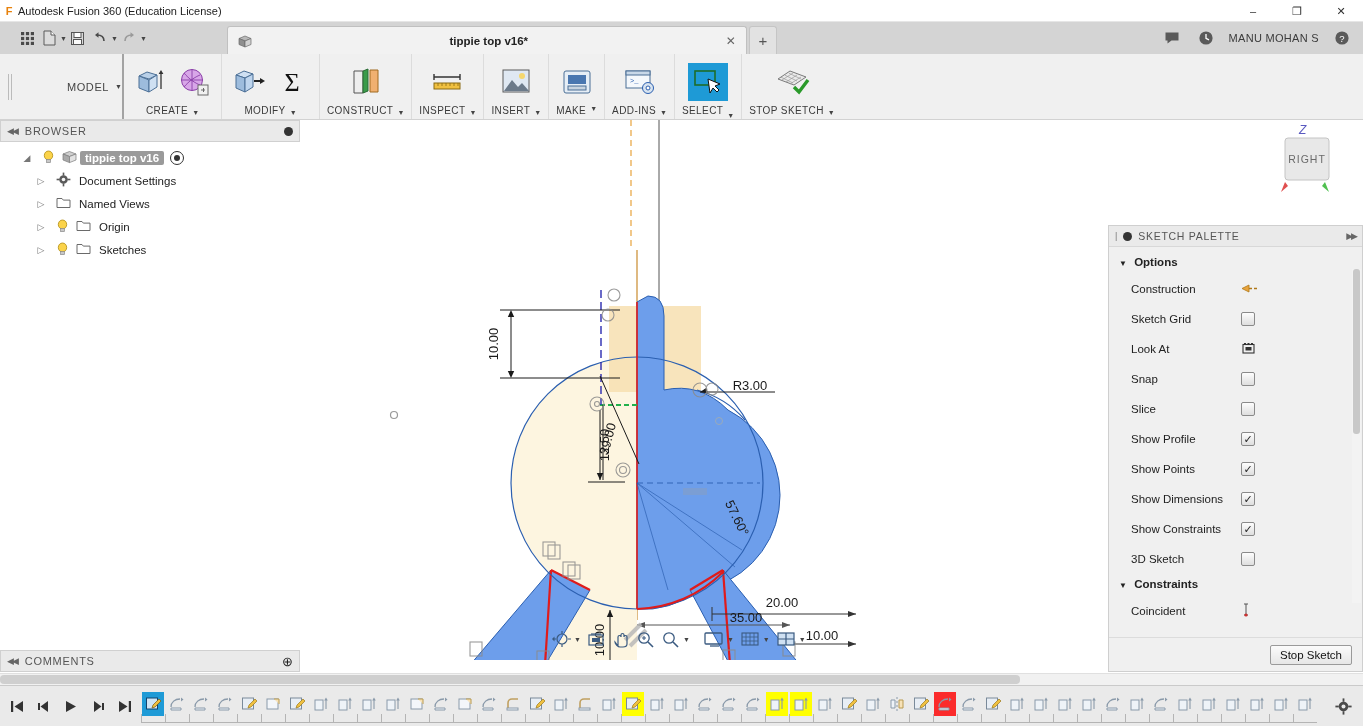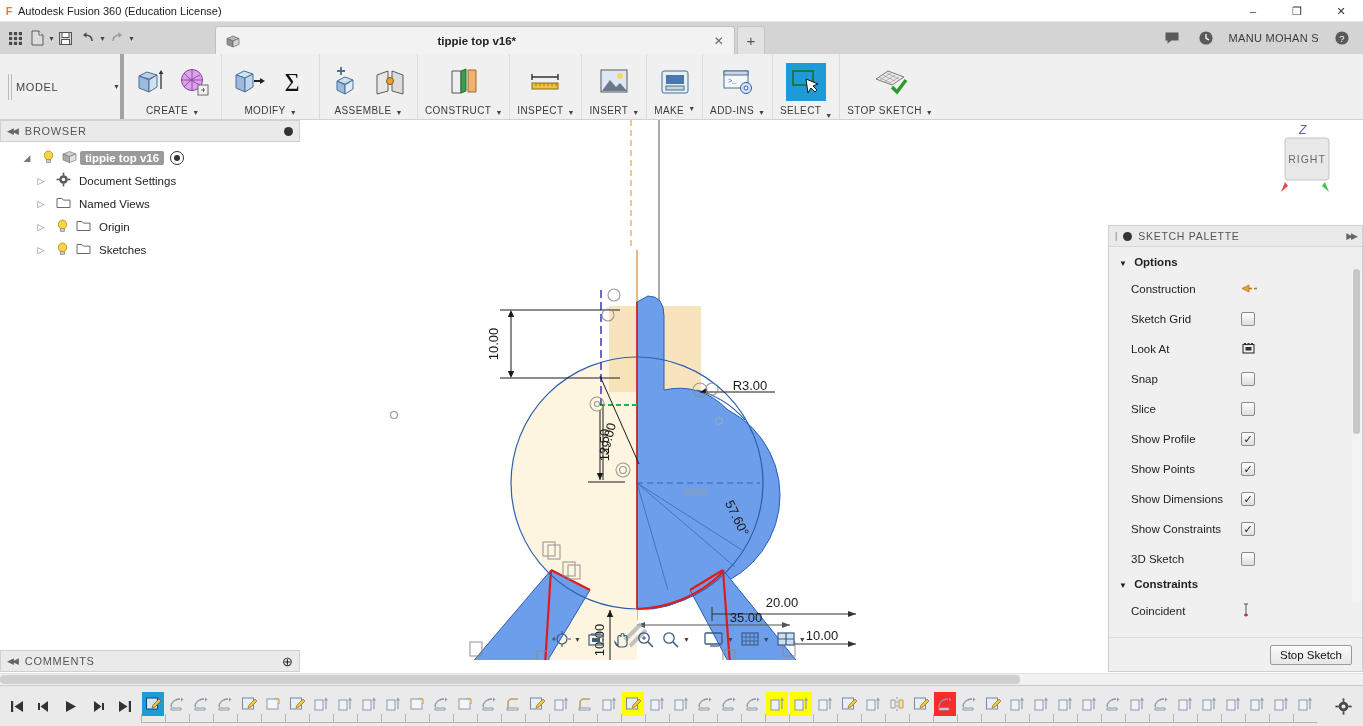--- a/index.html
+++ b/index.html
@@ -9,43 +9,43 @@
   
   .titlebar { height:22px; background:#ffffff; display:flex; align-items:center;
     border-bottom:1px solid #e6e6e6; position:relative; }
   .tb-logo { width:18px; text-align:center; font-size:11px; font-weight:bold; color:#e8820c; }
   .tb-title { font-size:11px; color:#222; }
   .tb-btns { position:absolute; right:0; top:0; height:22px; display:flex; }
   .tb-btn { width:44px; height:22px; display:flex; align-items:center; justify-content:center;
     font-size:11px; color:#333; }
 
   
-  .tabbar { height:32px; background:#d4d4d4; display:flex; align-items:flex-end; position:relative; }
+  .tabbar { height:32px; background:#d4d4d4; display:flex; align-items:flex-end; position:relative;padding-left:12px; }
   .tb-left-icons { display:flex; align-items:center; height:32px; padding-left:4px; }
   .doc-tab { height:28px; min-width:520px; margin-left:80px; background:#f2f2f2;
     border:1px solid #c0c0c0; border-bottom:none; border-radius:3px 3px 0 0;
     display:flex; align-items:center; gap:6px; padding:0 10px; position:relative; }
   .doc-tab .cubeico { width:14px; height:13px; }
   .doc-tab .label { font-size:11.5px; color:#222; font-weight:bold; flex:1; text-align:center; }
   .tab-close { font-size:12px; color:#666; cursor:default; }
   .tab-plus { width:28px; height:28px; background:#e2e2e2; border:1px solid #c5c5c5;
     border-bottom:none; border-radius:3px 3px 0 0; display:flex; align-items:center;
     justify-content:center; font-size:15px; color:#555; margin-left:2px; }
   .acct { position:absolute; right:0; top:0; height:32px; display:flex; align-items:center; gap:12px;
      padding-right:10px; }
   .acct .nm { font-size:11px; color:#3b3b3b; letter-spacing:.3px; }
   .ico-btn { width:22px; height:22px; display:flex; align-items:center; justify-content:center; }
 
   
   .ribbon { height:66px; background:#f0f0f0; border-bottom:1px solid #d2d2d2;
     display:flex; align-items:stretch; }
   .grip { width:16px; display:flex; align-items:center; justify-content:center; }
   .grip i { display:block; width:1px; height:26px; background:#bbb; box-shadow:3px 0 0 #bbb; }
-  .wsgroup { width:108px; display:flex; align-items:center; justify-content:space-between;
-     border-right:4px solid #a3a3a3; }
+  .wsgroup { width:108px; display:flex; align-items:center; justify-content:flex-end;
+     border-right:2px solid #a3a3a3; }
   .wslabel { font-size:11px; color:#444; letter-spacing:.6px; }
   .rgroup { display:flex; flex-direction:column; align-items:center;
      border-right:1px solid #dcdcdc; padding:0 7px; justify-content:space-between; }
   .rgroup .icons { display:flex; align-items:center; gap:3px; flex:1; padding-top:4px; }
   .rgroup .gname { font-size:10px; color:#3a3a3a; letter-spacing:.4px; padding-bottom:3px;
      white-space:nowrap; }
   .ricon { width:40px; height:38px; display:flex; align-items:center; justify-content:center; }
   .ricon.sel { background:#1e9ad6; }
   .caret { font-size:7px; color:#444; }
 
@@ -277,43 +277,20 @@
           <text x="15" y="24" font-size="26" text-anchor="middle" fill="#111" font-family="Liberation Serif">Σ</text>
         </svg>
       </div>
     </div>
     <div style="display:flex;align-items:center;gap:4px">
       <span class="gname">MODIFY</span>
       <span class="caret">▼</span>
     </div>
   </div>
 
-  <div class="rgroup">
-    <div class="icons">
-      <div class="ricon">
-        <svg width="32" height="30" viewBox="0 0 32 30">
-          <path d="M6 14 14 10l8 3-8 4z" fill="#cfe0f2" stroke="#4b6f96"></path>
-          <path d="M6 14v9l8 4v-9z" fill="#9dbcdd" stroke="#4b6f96"></path>
-          <path d="M22 13v9l-8 5v-9z" fill="#e2ecf8" stroke="#4b6f96"></path>
-          <path d="M6 4h8M10 0v8" stroke="#4b6f96" stroke-width="1.8"></path>
-        </svg>
-      </div>
-      <div class="ricon">
-        <svg width="32" height="30" viewBox="0 0 32 30">
-          <path d="M3 8 14 4v20L3 27z" fill="#e8e8e8" stroke="#5a5a5a"></path>
-          <path d="M29 8 18 4v20l11 3z" fill="#dcdcdc" stroke="#5a5a5a"></path>
-          <circle cx="16" cy="14" r="3.5" fill="#f0a030" stroke="#8a5a10"></circle>
-        </svg>
-      </div>
-    </div>
-    <div style="display:flex;align-items:center;gap:4px">
-      <span class="gname">ASSEMBLE</span>
-      <span class="caret">▼</span>
-    </div>
-  </div>
 
   <div class="rgroup">
     <div class="icons">
       <div class="ricon">
         <svg width="34" height="30" viewBox="0 0 34 30">
           <path d="M5 4h9v22H5z" fill="#eee" stroke="#555"></path>
           <path d="M14 4l5-2v22l-5 2z" fill="#3a9b4a" stroke="#2a6a34"></path>
           <path d="M21 3h8v22h-8z" fill="#f0b070" stroke="#a06a20"></path>
         </svg>
       </div>

